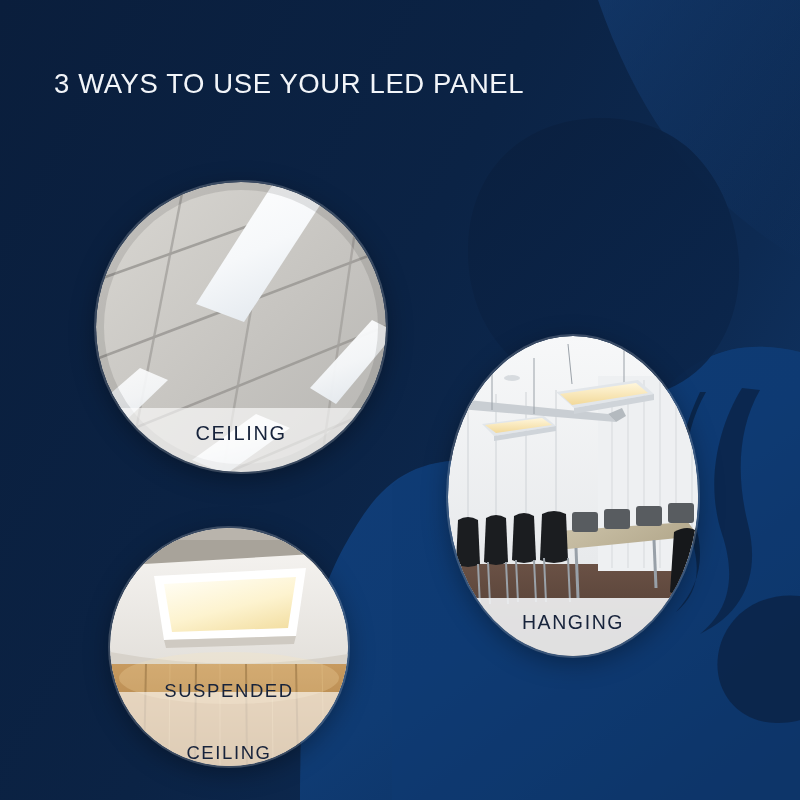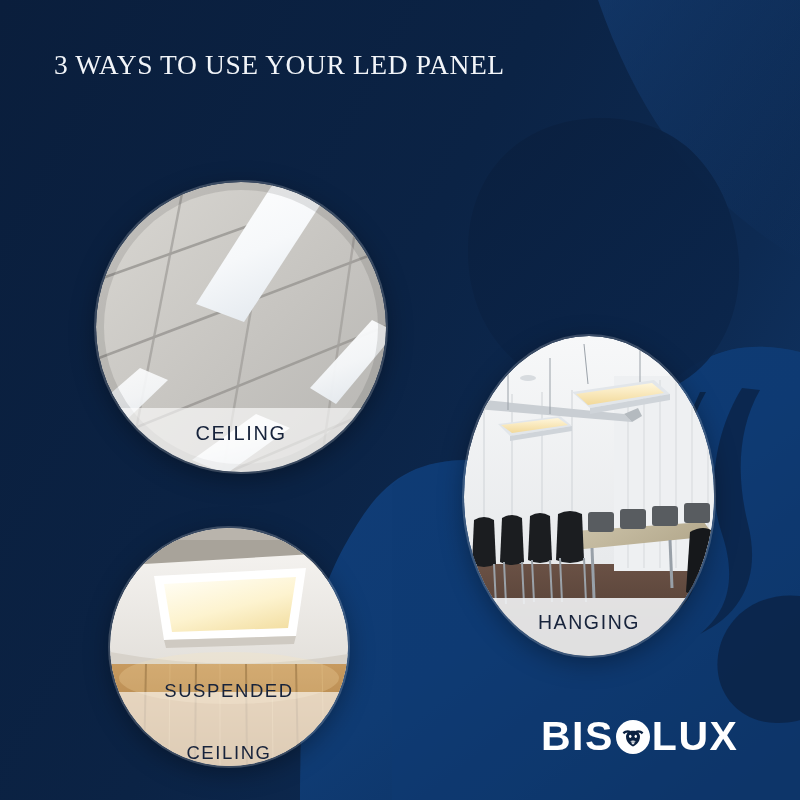--- a/index.html
+++ b/index.html
@@ -26,23 +26,23 @@
   .bg-svg { position:absolute; inset:0; width:800px; height:800px; }
 
   
   .header { position:absolute; left:54px; top:44px; width:640px; }
   .title {
     font-size:49px; font-weight:bold; color:#ffffff;
     letter-spacing:0.5px; line-height:1.05;
     white-space:nowrap;
   }
   .subtitle {
-    margin-top:5px;
+    margin-top:24px;
     font-size:27.5px; font-weight:500; color:#f2f5f9;
-    letter-spacing:0.6px; white-space:nowrap;font-family:Liberation Serif, serif;
+    letter-spacing:0.6px; white-space:nowrap;
   }
 
   
   .circle {
     position:absolute;
     border-radius:50%;
     overflow:hidden;
     box-shadow:0 0 0 2px rgba(255,255,255,0.20), 0 6px 26px rgba(0,0,0,0.35);
   }
   .circle .scene { position:absolute; inset:0; }
@@ -58,21 +58,21 @@
     display:flex; flex-direction:column;
     align-items:center; justify-content:center;
     line-height:1.18;
     pointer-events:none;
   }
 
   
   #circle-ceiling  { left:96px;  top:182px; width:290px; height:290px; }
   #circle-ceiling  .caption-band { height:64px; font-size:20px; padding-bottom:12px; }
 
-  #circle-hanging  { left:464px; top:336px; width:250px; height:320px; border-radius:50%; }
+  #circle-hanging  { left:448px; top:336px; width:250px; height:320px; border-radius:50%; }
   #circle-hanging  .caption-band { height:58px; font-size:19.5px; padding-bottom:10px; }
 
   #circle-suspended{ left:110px; top:528px; width:238px; height:238px; }
   #circle-suspended .caption-band { height:74px; font-size:18.5px; padding-bottom:14px;gap:40px; }
 
   
   .brand {
     position:absolute; left:541px; top:713px;
     height:46px;
     display:flex; align-items:center;
@@ -373,37 +373,14 @@
 
         <ellipse cx="119" cy="150" rx="110" ry="26" fill="#ffe7b4" opacity="0.22"></ellipse>
       </g>
     </svg>
     <div class="caption-band">
       <span>SUSPENDED</span>
       <span>CEILING</span>
     </div>
   </div>
 
-  <div class="brand">
-    <div class="brand-text">
-      <span>BIS</span>
-      <span class="bull-mark">
-        <svg viewBox="0 0 32 32" aria-hidden="true">
-
-          <path d="M3.2,10.5 C6,7.6 10,7.0 13.2,8.6 L12.2,11.4 C9.8,10.4 7.0,10.8 5.2,12.6 Z" fill="#0b2141"></path>
-          <path d="M28.8,10.5 C26,7.6 22,7.0 18.8,8.6 L19.8,11.4 C22.2,10.4 25,10.8 26.8,12.6 Z" fill="#0b2141"></path>
-
-          <path d="M16,8.2 C21.2,8.2 24.6,11.4 24.6,15.6 C24.6,20.6 21.0,25.4 16,27.6
-                   C11.0,25.4 7.4,20.6 7.4,15.6 C7.4,11.4 10.8,8.2 16,8.2 Z" fill="#0b2141"></path>
-
-          <ellipse cx="12.6" cy="15.2" rx="1.5" ry="1.9" fill="#ffffff"></ellipse>
-          <ellipse cx="19.4" cy="15.2" rx="1.5" ry="1.9" fill="#ffffff"></ellipse>
-
-          <path d="M13.0,21.0 q3.0,-1.4 6.0,0 q-0.6,3.4 -3.0,4.4 q-2.4,-1.0 -3.0,-4.4 Z" fill="#ffffff" opacity="0.92"></path>
-          <circle cx="14.6" cy="22.2" r="0.75" fill="#0b2141"></circle>
-          <circle cx="17.4" cy="22.2" r="0.75" fill="#0b2141"></circle>
-        </svg>
-      </span>
-      <span>LUX</span>
-    </div>
-  </div>
 
 </div>
 
 </body></html>

